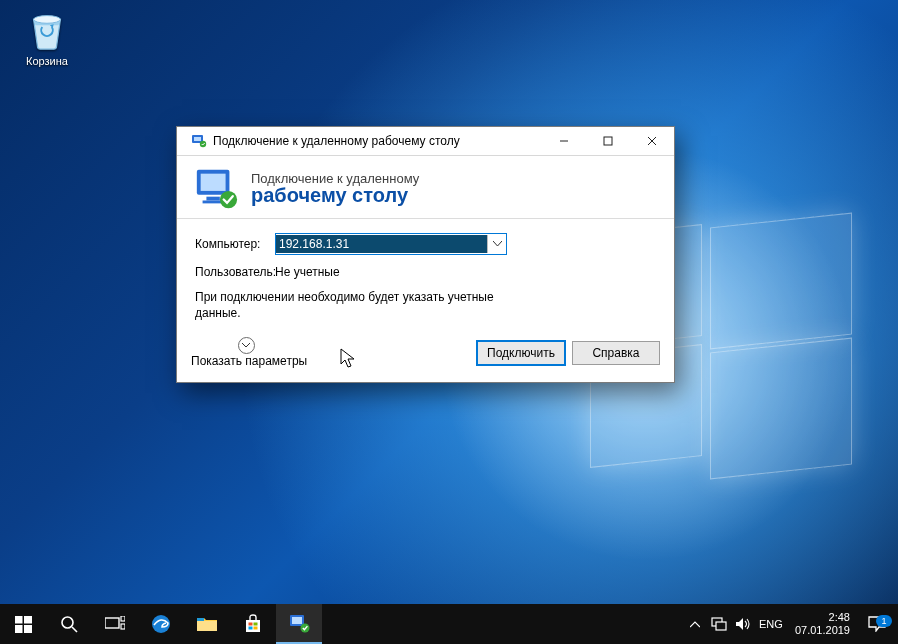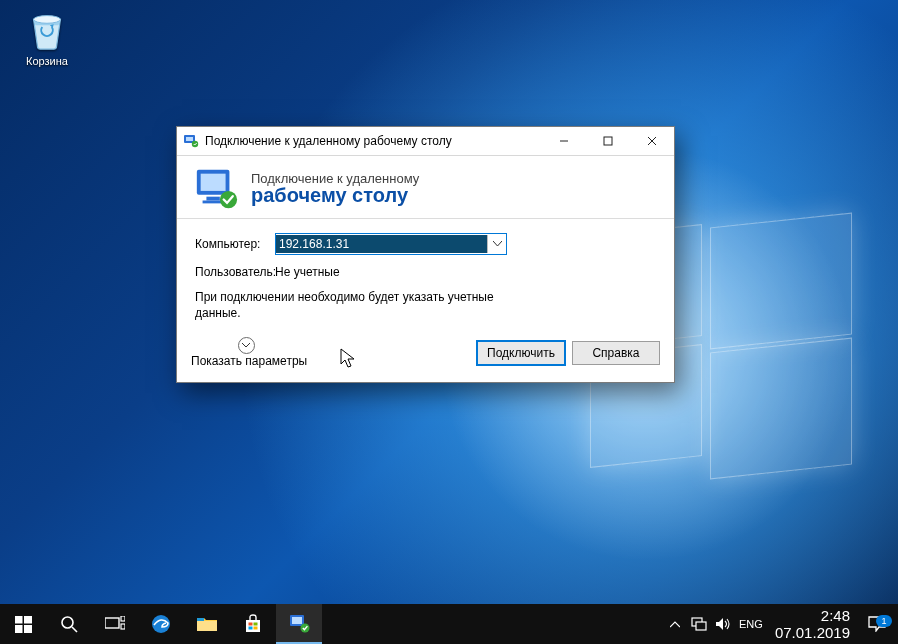--- a/index.html
+++ b/index.html
@@ -20,21 +20,21 @@
   .winlogo .p4{left:120px;top:115px;width:140px;height:125px;transform:skewY(-6deg);}
   
   .desktop-icon{position:absolute;left:12px;top:6px;width:70px;text-align:center;color:#fff;font-size:11px;text-shadow:0 1px 2px #000;}
   .recycle-bin-img{width:46px;height:46px;margin:0 auto 3px;position:relative;}
   .recycle-bin-img svg{width:46px;height:46px;filter:drop-shadow(0 1px 1px rgba(0,0,0,.6));}
   
   .win{
     position:absolute;left:176px;top:126px;width:497px;
     background:#fff;border:1px solid #7a7a7a;box-shadow:6px 10px 25px rgba(0,0,0,.5);
   }
-  .titlebar{height:28px;background:#fff;border-bottom:1px solid #d8d8d8;display:flex;align-items:center;padding-left:6px;}
+  .titlebar{height:28px;background:#fff;border-bottom:1px solid #d8d8d8;display:flex;align-items:center;padding-left:14px;}
   .titlebar .app-ico{width:16px;height:16px;margin-right:6px;}
   .titlebar .title-text{font-size:12px;color:#000;}
   .titlebar .spacer{flex:1;}
   .win-ctl{width:44px;height:28px;display:flex;align-items:center;justify-content:center;color:#222;}
   .banner{display:flex;align-items:center;padding:10px 16px 6px 16px;border-bottom:1px solid #dcdcdc;}
   .banner-icon{width:46px;height:46px;margin-right:12px;flex:none;}
   .banner-text .line1{font-size:13px;color:#404040;}
   .banner-text .line2{font-size:20px;color:#0b4fa6;font-weight:700;margin-top:-2px;}
   .body{padding:14px 18px 6px 18px;}
   .row{display:flex;align-items:center;margin-bottom:10px;font-size:12px;}
@@ -53,21 +53,21 @@
   
   .cursor{position:absolute;left:340px;top:348px;width:16px;height:22px;pointer-events:none;}
   
   .taskbar{position:absolute;left:0;right:0;bottom:0;height:40px;background:#101010;display:flex;align-items:stretch;color:#fff;}
   .tb-btn{width:46px;display:flex;align-items:center;justify-content:center;}
   .tb-btn.active{background:#2b2b2b;border-bottom:2px solid #76b9ed;}
   .tb-sep{flex:1;}
   .tray{display:flex;align-items:center;padding-right:2px;}
   .tray-ico{width:24px;height:40px;display:flex;align-items:center;justify-content:center;font-size:13px;}
   .tray-lang{font-size:11px;width:32px;text-align:center;}
-  .tray-clock{font-size:15px;line-height:1.15;text-align:right;padding:0 8px;display:flex;flex-direction:column;justify-content:center;}
+  .tray-clock{font-size:11px;line-height:1.15;text-align:right;padding:0 8px;display:flex;flex-direction:column;justify-content:center;}
   .tray-notif{width:38px;display:flex;align-items:center;justify-content:center;position:relative;}
   .badge{position:absolute;right:4px;bottom:5px;background:#0078d7;color:#fff;font-size:9px;border-radius:7px;min-width:12px;height:12px;display:flex;align-items:center;justify-content:center;padding:0 2px;}
   svg{display:block;}
 </style>
 </head>
 <body>
 
 <div class="desktop">
 
   <div class="winlogo">

